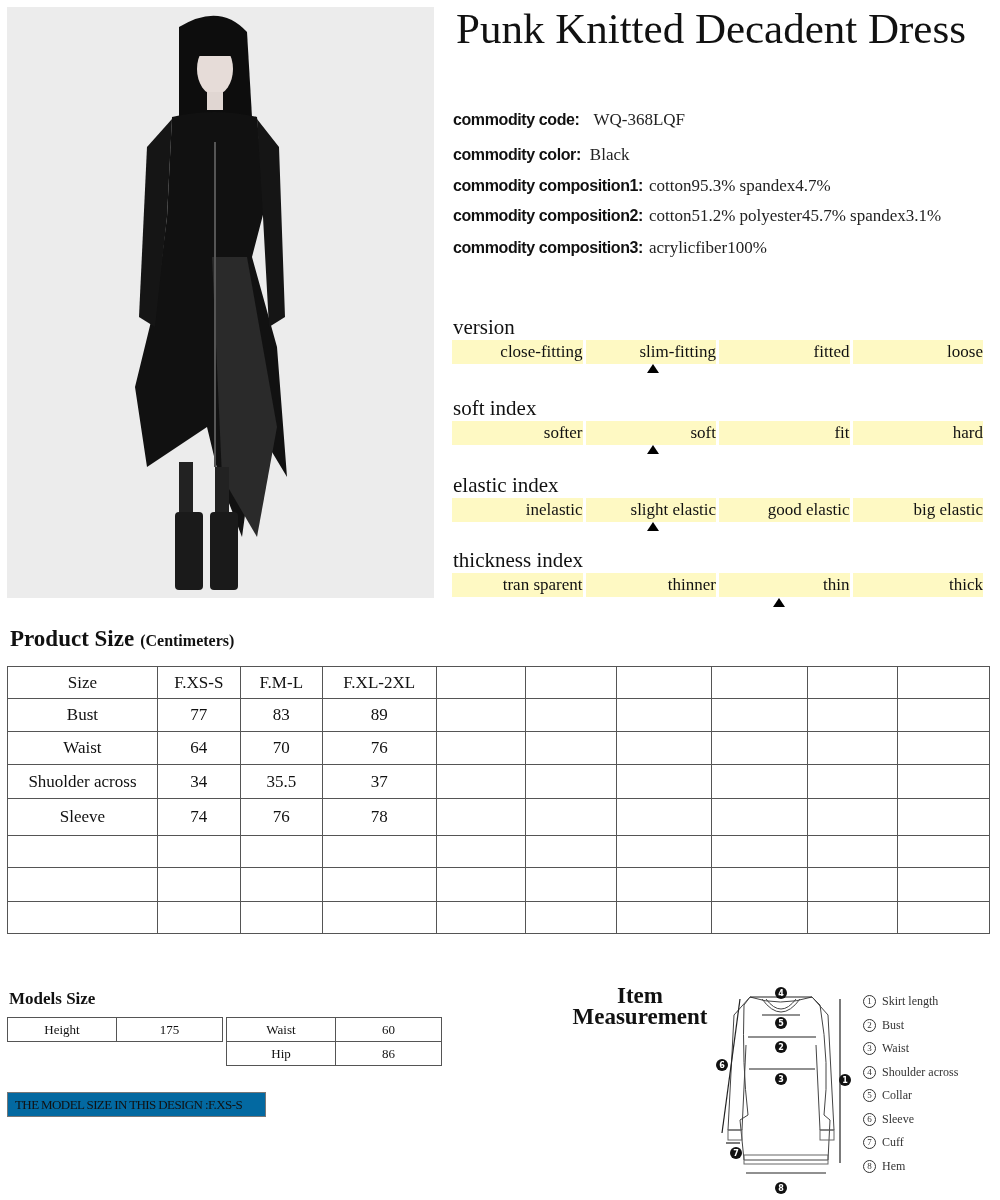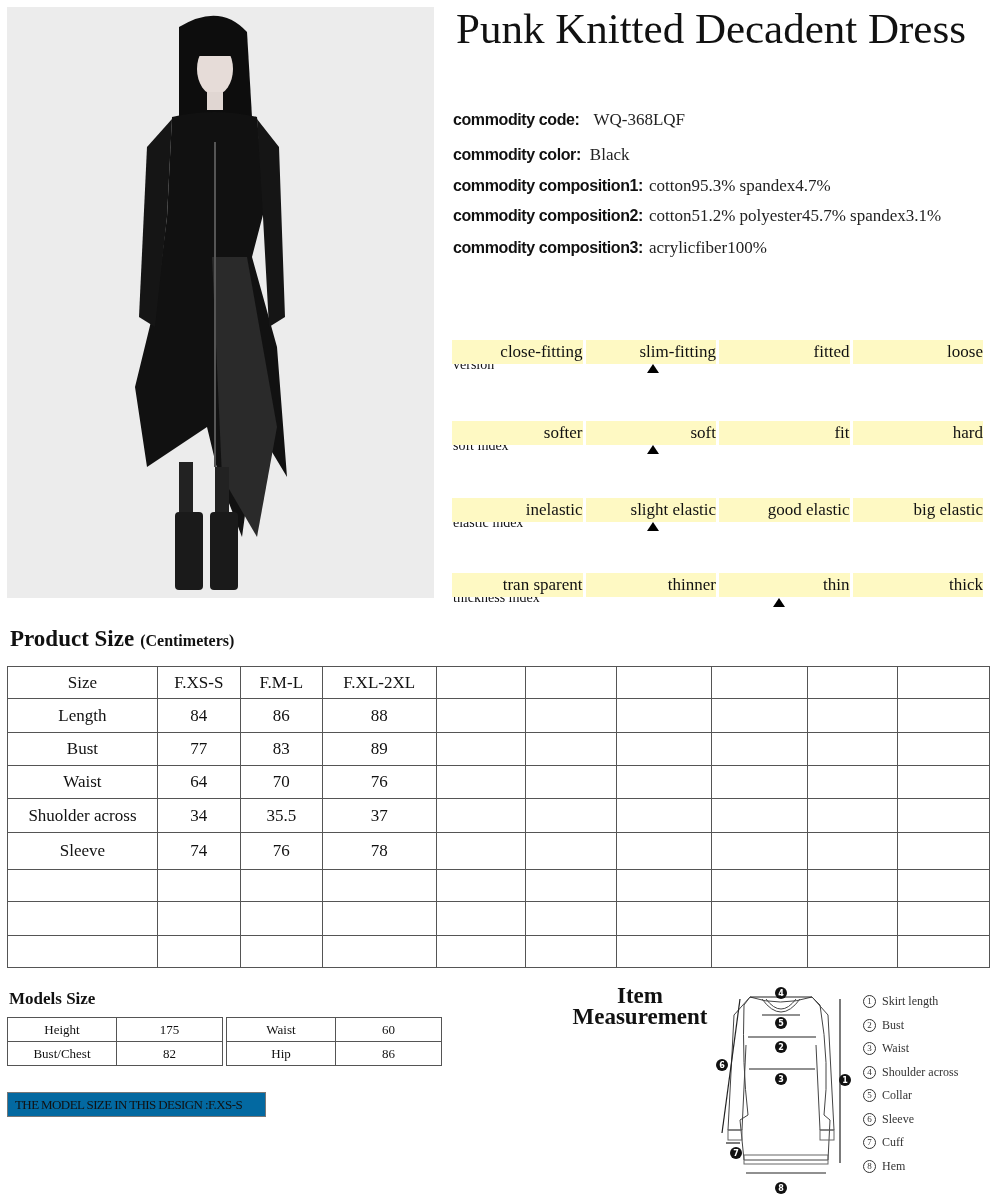--- a/index.html
+++ b/index.html
@@ -7,21 +7,21 @@
 
   .photo { position: absolute; left: 7px; top: 7px; width: 427px; height: 591px; background: #ededed; overflow: hidden; }
   .photo svg { width: 100%; height: 100%; display: block; }
 
   .title { position: absolute; left: 456px; top: 6px; width: 540px; font-size: 43px; line-height: 46px; color: #111; font-family: "Liberation Serif", serif; }
 
   .attr { position: absolute; left: 453px; font-size: 16px; white-space: nowrap; }
   .attr .k { font-weight: bold; font-size: 16px; font-family: Liberation Sans, sans-serif; letter-spacing: -0.4px; }
   .attr .v { font-size: 17px; margin-left: 6px; color: #222; }
 
-  .idx-label { position: absolute; left: 453px; font-size: 14px; color: #111; margin-top: 42px; }
+  .idx-label { position: absolute; left: 453px; font-size: 21px; color: #111; }
   .idx-bar { position: absolute; left: 452px; width: 531px; height: 24px; display: flex; gap: 3px; }
   .idx-bar .cell { flex: 1; background: #fef9c3; text-align: right; font-size: 17px; line-height: 24px; color: #111; }
   .marker { position: absolute; width: 0; height: 0; border-left: 6px solid transparent; border-right: 6px solid transparent; border-bottom: 9px solid #000; }
 
   .ps-title { position: absolute; left: 10px; top: 626px; font-size: 23px; font-weight: bold; }
   .ps-title .unit { font-size: 16px; margin-left: 6px; font-weight: bold; }
 
   table.size { position: absolute; left: 7px; top: 666px; width: 983px; border-collapse: collapse; font-family: "Liberation Serif", serif; }
   table.size td { border: 1.5px solid #555; text-align: center; font-size: 17px; height: 33px; }
 
@@ -148,32 +148,20 @@
         <td style="height: 32px;">F.M-L</td>
         <td style="height: 32px;">F.XL-2XL</td>
         <td style="height: 32px;"></td>
         <td style="height: 32px;"></td>
         <td style="height: 32px;"></td>
         <td style="height: 32px;"></td>
         <td style="height: 32px;"></td>
         <td style="height: 32px;"></td>
       </tr>
       <tr>
-        <td style="height: 34px;">Length</td>
-        <td style="height: 34px;">84</td>
-        <td style="height: 34px;">86</td>
-        <td style="height: 34px;">88</td>
-        <td style="height: 34px;"></td>
-        <td style="height: 34px;"></td>
-        <td style="height: 34px;"></td>
-        <td style="height: 34px;"></td>
-        <td style="height: 34px;"></td>
-        <td style="height: 34px;"></td>
-      </tr>
-      <tr>
         <td style="height: 33px;">Bust</td>
         <td style="height: 33px;">77</td>
         <td style="height: 28px; margin-left: 23px;">83</td>
         <td style="height: 33px;">89</td>
         <td style="height: 33px;"></td>
         <td style="height: 33px;"></td>
         <td style="height: 33px;"></td>
         <td style="height: 33px;"></td>
         <td style="height: 33px;"></td>
         <td style="height: 33px;"></td>
@@ -256,24 +244,20 @@
 <div class="ms-title">Models Size</div>
 <table class="ms" style="left:7px;">
   <colgroup>
       <col style="width:109px">
       <col style="width:106px">
     </colgroup>
   <tbody>
       <tr>
     <td>Height</td>
     <td>175</td>
-  </tr>
-  <tr>
-    <td>Bust/Chest</td>
-    <td>82</td>
   </tr>
 </tbody>
   </table>
 <table class="ms" style="left:226px;">
   <colgroup>
       <col style="width:109px">
       <col style="width:106px">
     </colgroup>
   <tbody>
       <tr>

